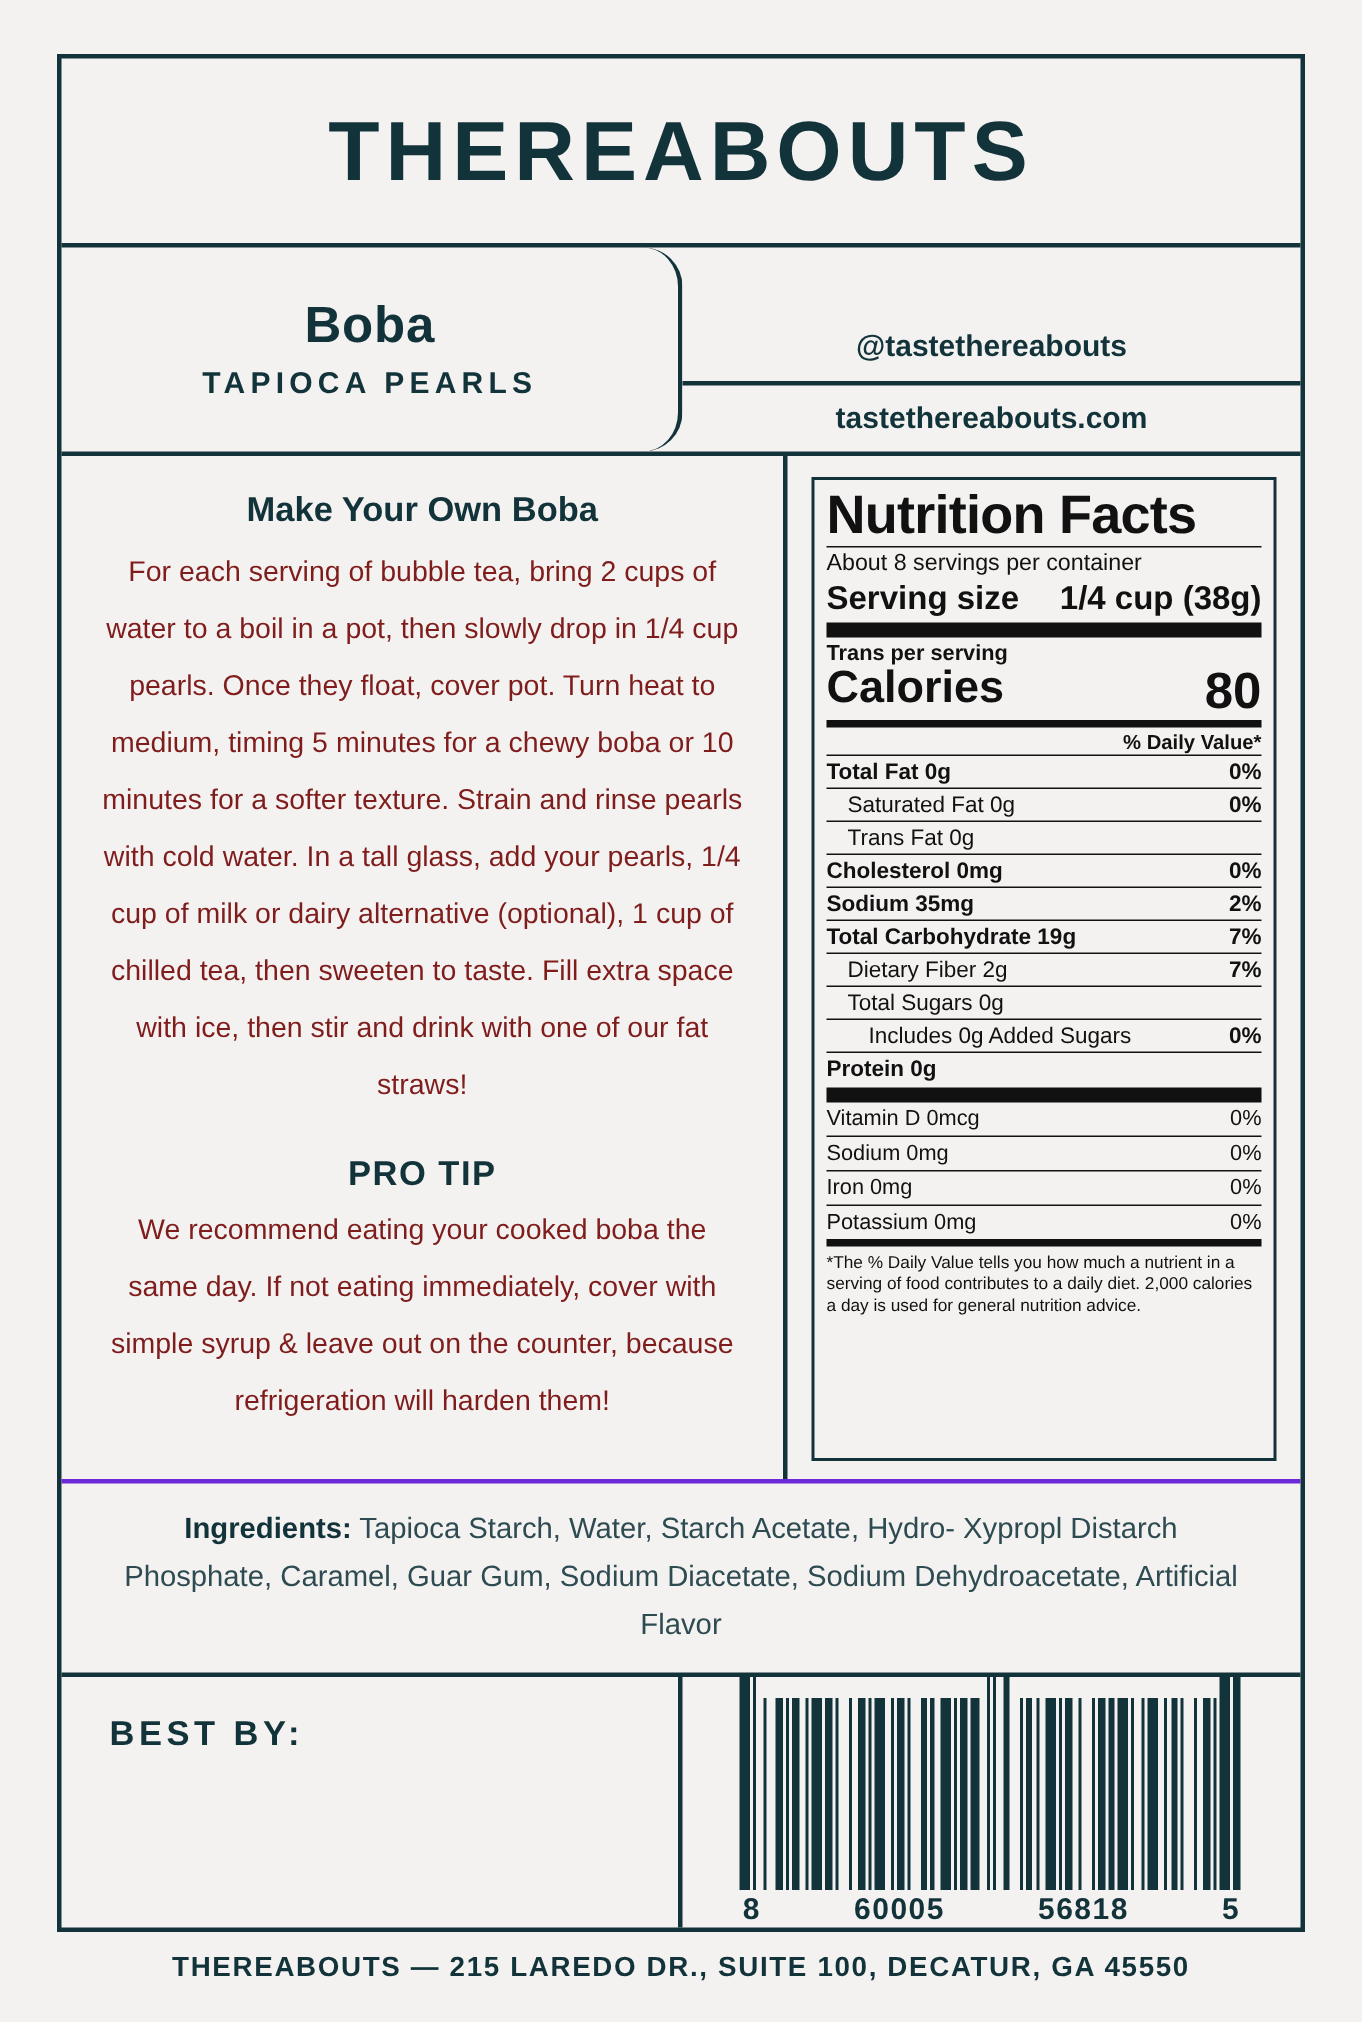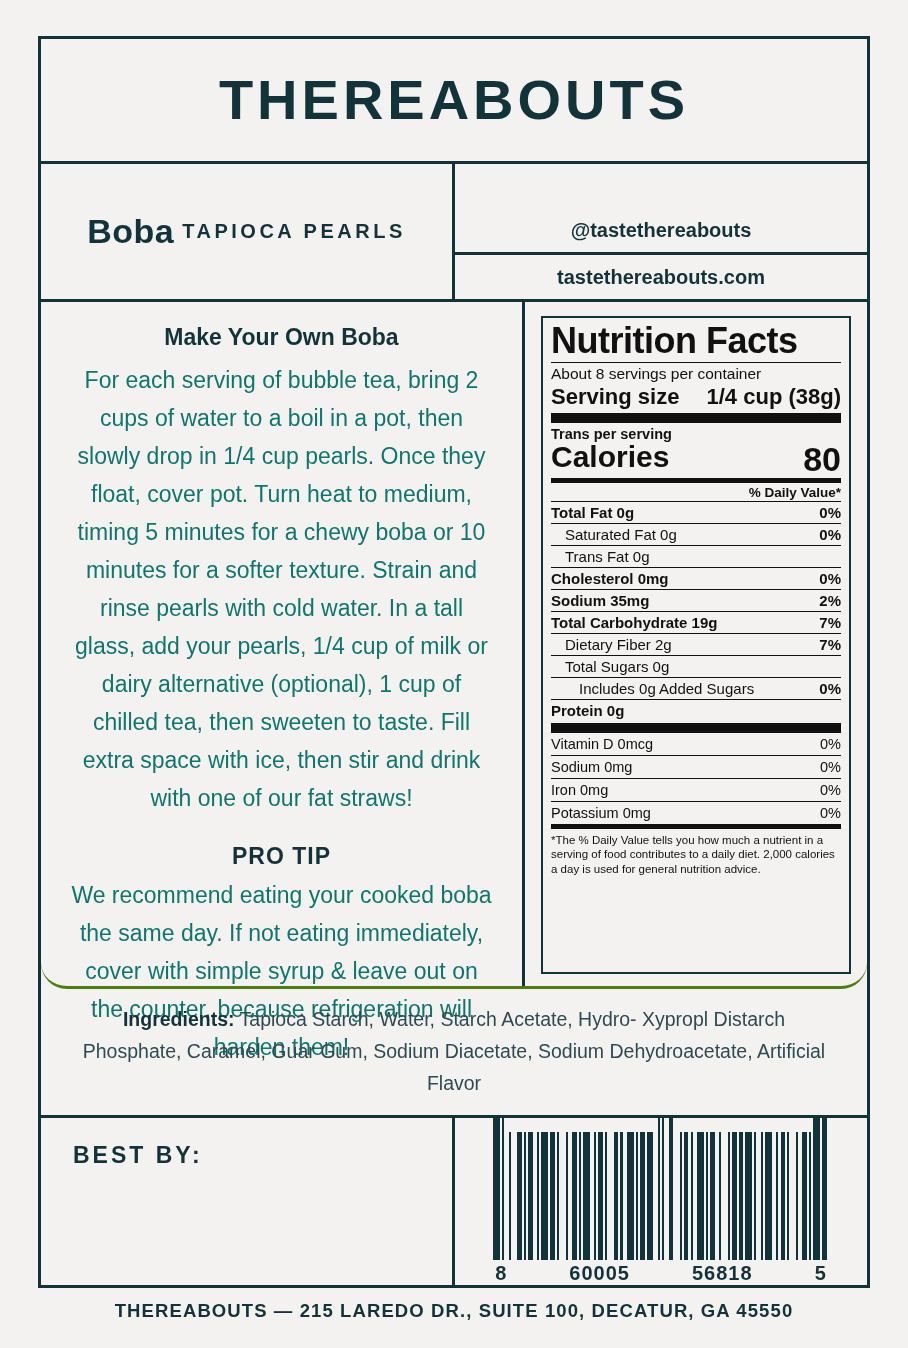--- a/index.html
+++ b/index.html
@@ -37,56 +37,56 @@
   }
   
   .product-row {
     height: 140px;
     display: flex;
     border-bottom: 3px solid #12333a;
   }
   .product-cell {
     width: 414px;
     border-right: 3px solid #12333a;
-    display: flex; flex-direction: row;
+    display: flex; flex-direction: column;
     align-items: center; justify-content: center;
     gap: 8px;
+    border-radius: 26px;
   }
   .product-name { font-size: 34px; font-weight: bold; letter-spacing: .5px; }
   .product-sub { font-size: 20px; font-weight: bold; letter-spacing: 3.5px; }
   .social-cell { flex: 1; display: flex; flex-direction: column; margin-top: 45px; }
   .social-line {
     flex: 1;
     display: flex; align-items: center; justify-content: center;
     font-size: 20px; font-weight: bold;
   }
   .social-line.top { border-bottom: 3px solid #12333a; }
   
   .mid-row {
     display: flex;
-    border-bottom: 3px solid #4d7c0f;
+    border-bottom: 3px solid #6d28d9;
     height: 687px;
-    border-radius: 26px;
   }
   .recipe {
     width: 484px;
     border-right: 3px solid #12333a;
     padding: 22px 26px 10px 26px;
     text-align: center;
   }
   .recipe h2 {
     margin: 0 0 10px 0;
     font-size: 23px;
     font-weight: bold;
   }
   .recipe p {
     margin: 0;
-    font-size: 23px;
+    font-size: 19px;
     line-height: 38px;
-    color: #0f766e;
+    color: #7f1d1d;
   }
   .recipe h3 {
     margin: 26px 0 6px 0;
     font-size: 23px;
     font-weight: bold;
     letter-spacing: 1px;
   }
   
   .nutri-wrap { flex: 1; padding: 14px 16px 12px 16px; }
   .nutri {

